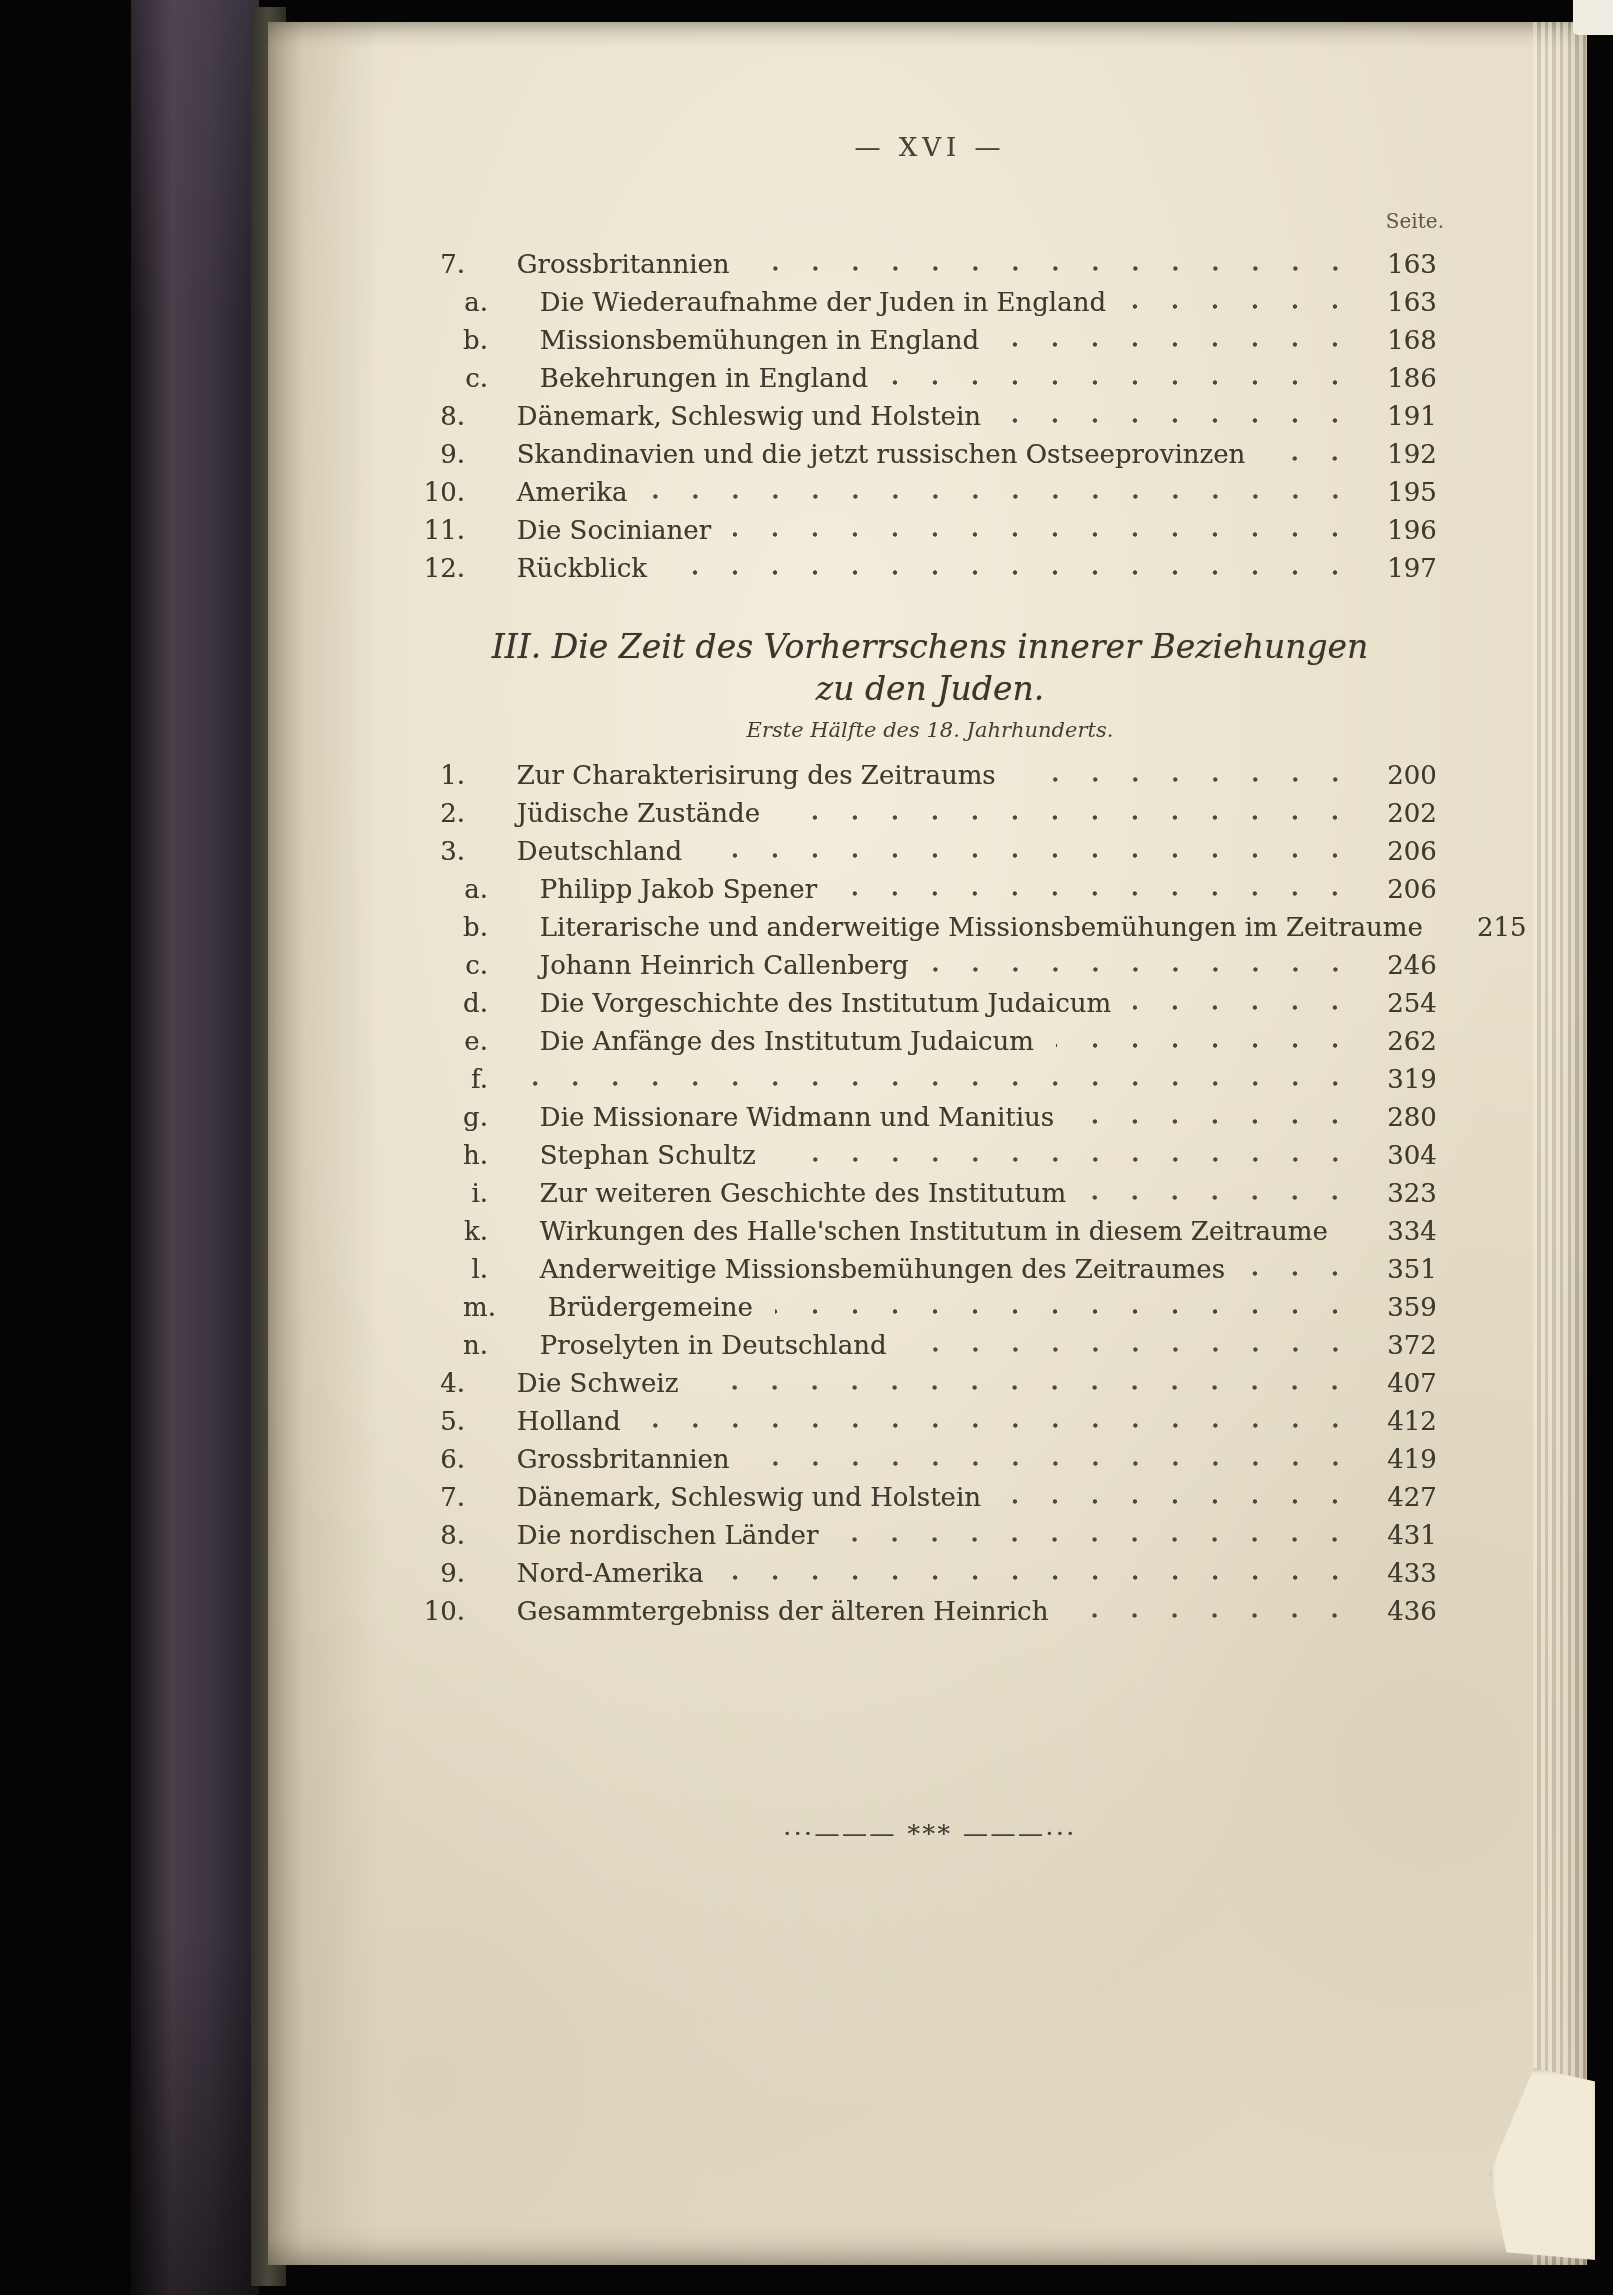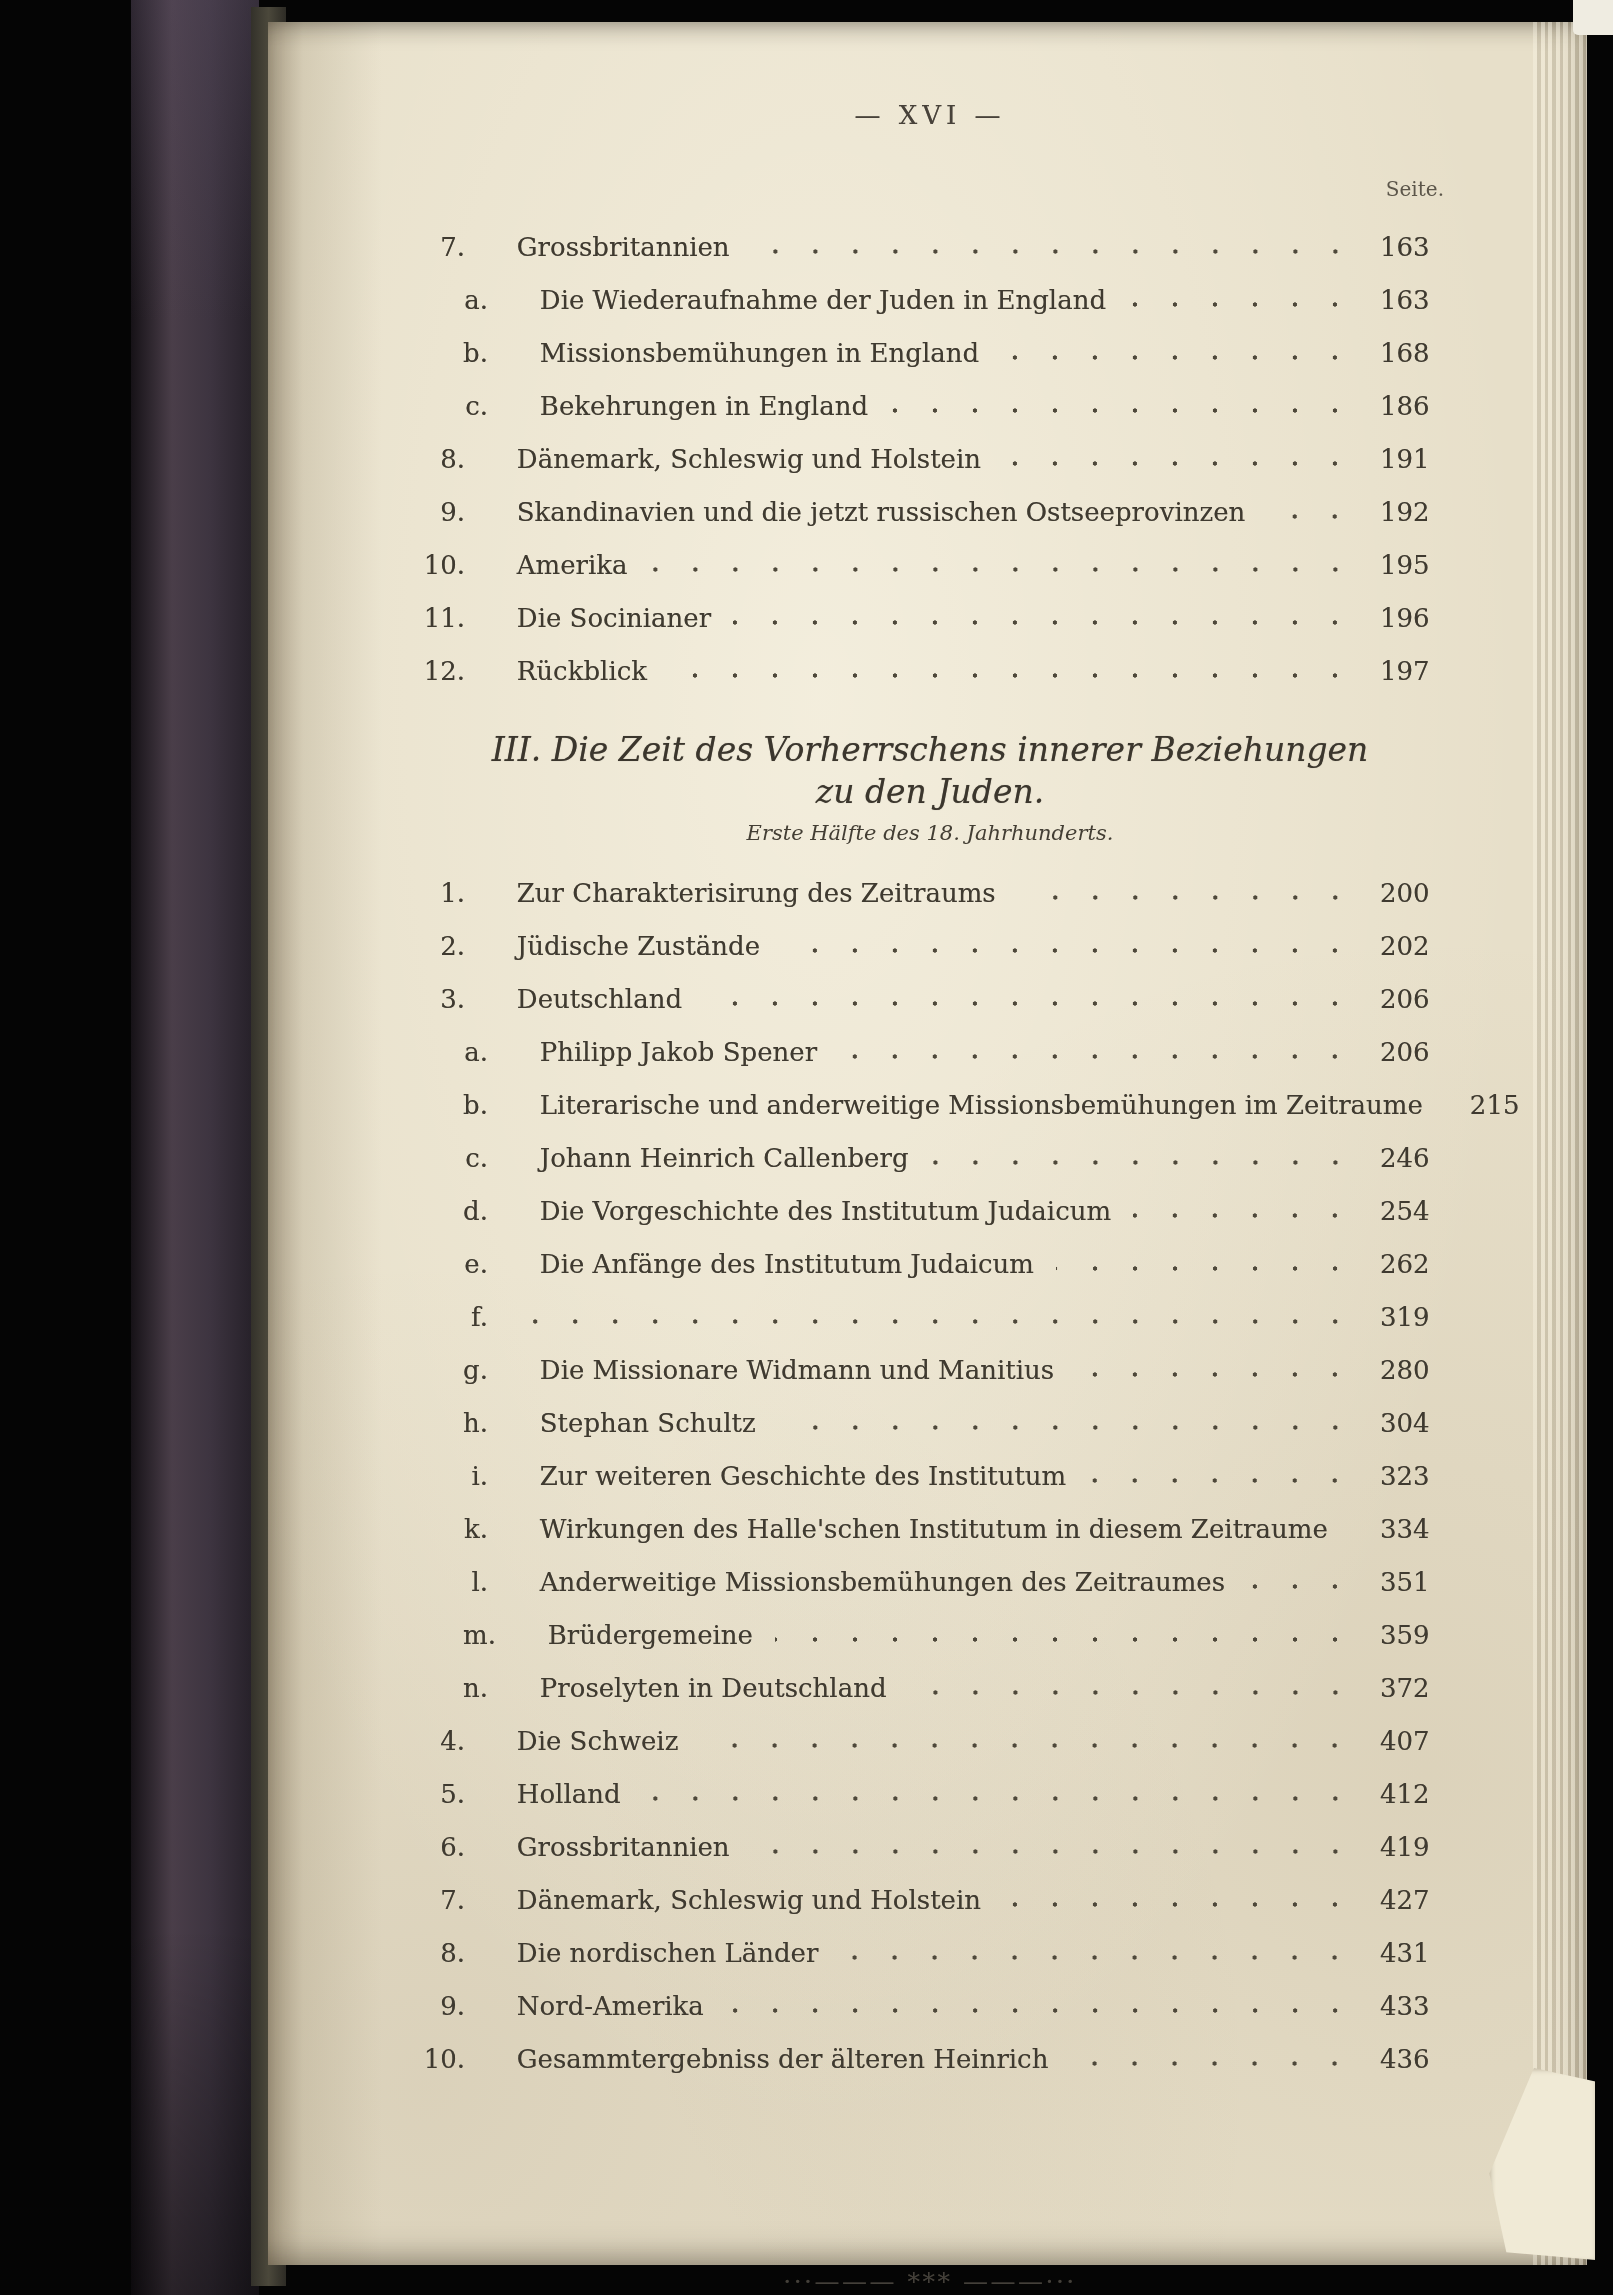--- a/index.html
+++ b/index.html
@@ -37,41 +37,41 @@
   .torn-patch{
     position:absolute;right:-8.4px;bottom:5px;width:106px;height:192px;
     background:#f0ead6;
     clip-path:polygon(42% 0, 100% 7%, 100% 100%, 16% 96%, 0 55%);
     box-shadow:inset 1.7px 1.7px 5px rgba(110,95,70,0.4);
   }
   .sticker{
     position:absolute;left:1573px;top:0;width:40px;height:35px;
     background:#efece1;border-radius:0 0 0 5px;
   }
-  .content{position:relative;padding:78px 143px 0 148px;}
+  .content{position:relative;padding:110px 143px 0 148px;}
   .folio{
     text-align:center;font-size:26px;letter-spacing:5px;color:#48423a;
     text-shadow:0 0 0.6px rgba(60,55,45,0.55);
   }
   .seite{text-align:right;font-size:20px;margin-top:47px;color:#5c564a;}
   .toc{margin-top:11.8px;}
   .toc-row{
     display:flex;align-items:baseline;line-height:38px;font-size:26px;white-space:nowrap;
     text-shadow:0 0 0.6px rgba(60,55,45,0.5);
   }
   .num{flex:0 0 49px;text-align:right;margin-right:11.8px;}
   .lvl1{padding-left:47px;}
   .lvl1 .num{flex-basis:25px;}
   .label{flex:0 0 auto;margin-left:40px;}
   .leader{
     flex:1 1 auto;min-width:0;align-self:flex-end;height:5px;margin:0 25px 11.8px 22px;
     background-image:radial-gradient(circle, #4e483a 1.9px, rgba(0,0,0,0) 2.4px);
     background-size:40px 5px;background-repeat:repeat-x;background-position:right center;
   }
-  .pagenum{flex:0 0 64px;text-align:left;margin-top:15px;}
+  .pagenum{flex:0 0 64px;text-align:center;}
   .heading{margin-top:39px;text-align:center;font-style:italic;}
   .h-line{font-size:33px;line-height:42px;color:#3b362d;text-shadow:0 0 0.7px rgba(55,50,40,0.55);}
   .subheading{font-size:21px;margin-top:8.4px;color:#433e34;}
   .toc-iii{margin-top:13.5px;}
   .ornament{
     margin-top:189px;text-align:center;font-size:25px;letter-spacing:2.5px;color:#44403a;
     text-shadow:0 0 0.6px rgba(60,55,45,0.5);
   }
 </style>
 </head>

